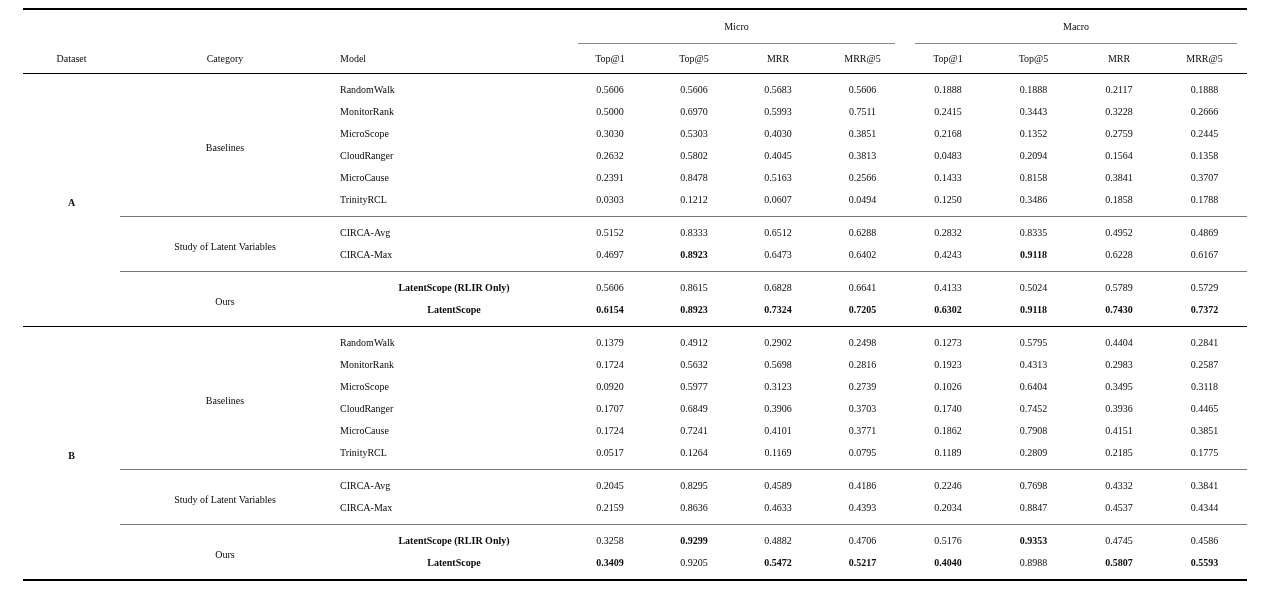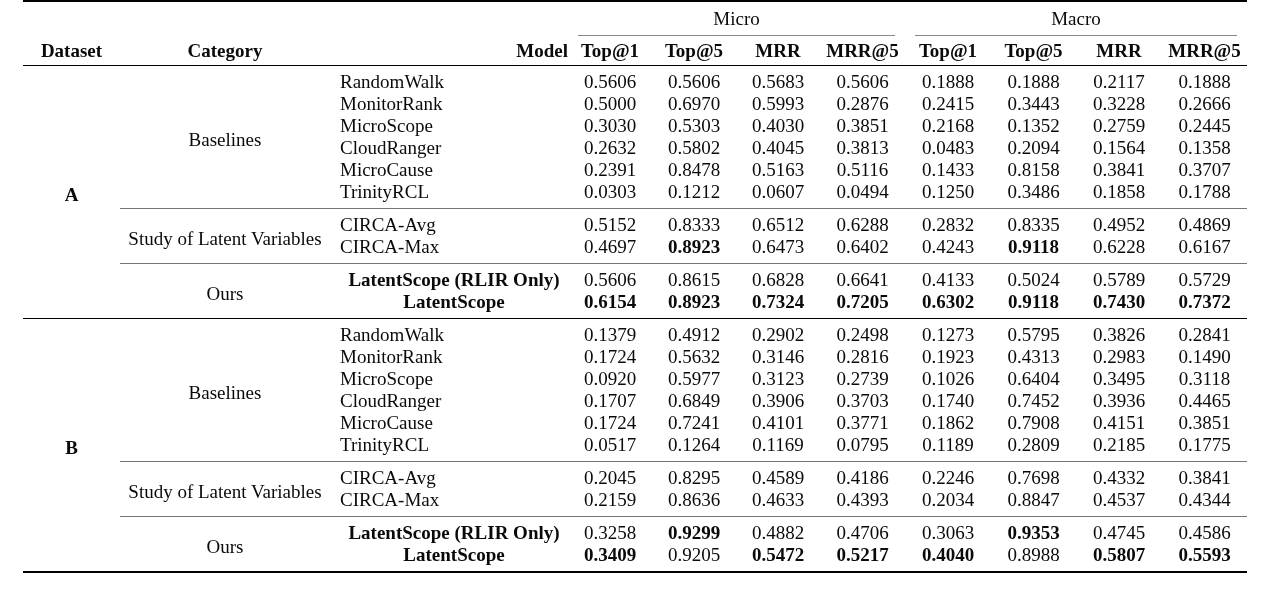--- a/index.html
+++ b/index.html
@@ -15,55 +15,55 @@
     overflow: hidden;
   }
   .page {
     position: relative;
     width: 1280px;
     height: 597px;
   }
   table.results-table {
     position: absolute;
     left: 23px;
-    top: 0;
+    top: 8px;
     width: 1224px;
     border-collapse: collapse;
     table-layout: fixed;
     border-top: 2.5px solid #000;
     border-bottom: 2.5px solid #000;
-    font-size: 19px;
+    font-size: 10px;
   }
   
   .group-row td {
     padding: 0;
     height: 34px;
     vertical-align: bottom;
   }
   td.group-cell { text-align: center; }
   .group-label {
     display: block;
     line-height: 22px;
     padding-bottom: 5px;
   }
   .cmid-line {
     height: 1px;
     background: #8a8a8a;
     margin: 0 10px;
   }
   .cols-row th {
-    font-weight: bold;
+    font-weight: normal;
     padding: 0;
     height: 29px;
     vertical-align: middle;
     text-align: center;
     border-bottom: 1.5px solid #000;
     white-space: nowrap;
   }
-  .cols-row th.left { text-align: right; padding-left: 10px; }
+  .cols-row th.left { text-align: left; padding-left: 10px; }
   
   tbody td {
     padding: 0;
     height: 22px;
     line-height: 22px;
     text-align: center;
     vertical-align: middle;
     white-space: nowrap;
   }
   td.dataset-cell { font-weight: bold; }
@@ -130,21 +130,21 @@
           <td class="value-cell">0.1888</td>
           <td class="value-cell">0.1888</td>
           <td class="value-cell">0.2117</td>
           <td class="value-cell">0.1888</td>
         </tr>
         <tr>
           <td class="model-cell">MonitorRank</td>
           <td class="value-cell">0.5000</td>
           <td class="value-cell">0.6970</td>
           <td class="value-cell">0.5993</td>
-          <td class="value-cell">0.2876</td>
+          <td class="value-cell">0.7511</td>
           <td class="value-cell">0.2415</td>
           <td class="value-cell">0.3443</td>
           <td class="value-cell">0.3228</td>
           <td class="value-cell">0.2666</td>
         </tr>
         <tr>
           <td class="model-cell">MicroScope</td>
           <td class="value-cell">0.3030</td>
           <td class="value-cell">0.5303</td>
           <td class="value-cell">0.4030</td>
@@ -163,21 +163,21 @@
           <td class="value-cell">0.0483</td>
           <td class="value-cell">0.2094</td>
           <td class="value-cell">0.1564</td>
           <td class="value-cell">0.1358</td>
         </tr>
         <tr>
           <td class="model-cell">MicroCause</td>
           <td class="value-cell">0.2391</td>
           <td class="value-cell">0.8478</td>
           <td class="value-cell">0.5163</td>
-          <td class="value-cell">0.5116</td>
+          <td class="value-cell">0.2566</td>
           <td class="value-cell">0.1433</td>
           <td class="value-cell">0.8158</td>
           <td class="value-cell">0.3841</td>
           <td class="value-cell">0.3707</td>
         </tr>
         <tr class="sec-last">
           <td class="model-cell">TrinityRCL</td>
           <td class="value-cell">0.0303</td>
           <td class="value-cell">0.1212</td>
           <td class="value-cell">0.0607</td>
@@ -236,33 +236,33 @@
         <tr class="sec-first rule-dark">
           <td class="dataset-cell" rowspan="10">B</td>
           <td class="category-cell" rowspan="6">Baselines</td>
           <td class="model-cell">RandomWalk</td>
           <td class="value-cell">0.1379</td>
           <td class="value-cell">0.4912</td>
           <td class="value-cell">0.2902</td>
           <td class="value-cell">0.2498</td>
           <td class="value-cell">0.1273</td>
           <td class="value-cell">0.5795</td>
-          <td class="value-cell">0.3826</td>
+          <td class="value-cell">0.4404</td>
           <td class="value-cell">0.2841</td>
         </tr>
         <tr>
           <td class="model-cell">MonitorRank</td>
           <td class="value-cell">0.1724</td>
           <td class="value-cell">0.5632</td>
-          <td class="value-cell">0.3146</td>
+          <td class="value-cell">0.5698</td>
           <td class="value-cell">0.2816</td>
           <td class="value-cell">0.1923</td>
           <td class="value-cell">0.4313</td>
           <td class="value-cell">0.2983</td>
-          <td class="value-cell">0.1490</td>
+          <td class="value-cell">0.2587</td>
         </tr>
         <tr>
           <td class="model-cell">MicroScope</td>
           <td class="value-cell">0.0920</td>
           <td class="value-cell">0.5977</td>
           <td class="value-cell">0.3123</td>
           <td class="value-cell">0.2739</td>
           <td class="value-cell">0.1026</td>
           <td class="value-cell">0.6404</td>
           <td class="value-cell">0.3495</td>
@@ -324,21 +324,21 @@
           <td class="value-cell">0.4537</td>
           <td class="value-cell">0.4344</td>
         </tr>
         <tr class="sec-first rule-light">
           <td class="category-cell" rowspan="2">Ours</td>
           <td class="model-cell bold">LatentScope (RLIR Only)</td>
           <td class="value-cell">0.3258</td>
           <td class="value-cell bold">0.9299</td>
           <td class="value-cell">0.4882</td>
           <td class="value-cell">0.4706</td>
-          <td class="value-cell">0.3063</td>
+          <td class="value-cell">0.5176</td>
           <td class="value-cell bold">0.9353</td>
           <td class="value-cell">0.4745</td>
           <td class="value-cell">0.4586</td>
         </tr>
         <tr class="sec-last">
           <td class="model-cell bold">LatentScope</td>
           <td class="value-cell bold">0.3409</td>
           <td class="value-cell">0.9205</td>
           <td class="value-cell bold">0.5472</td>
           <td class="value-cell bold">0.5217</td>

